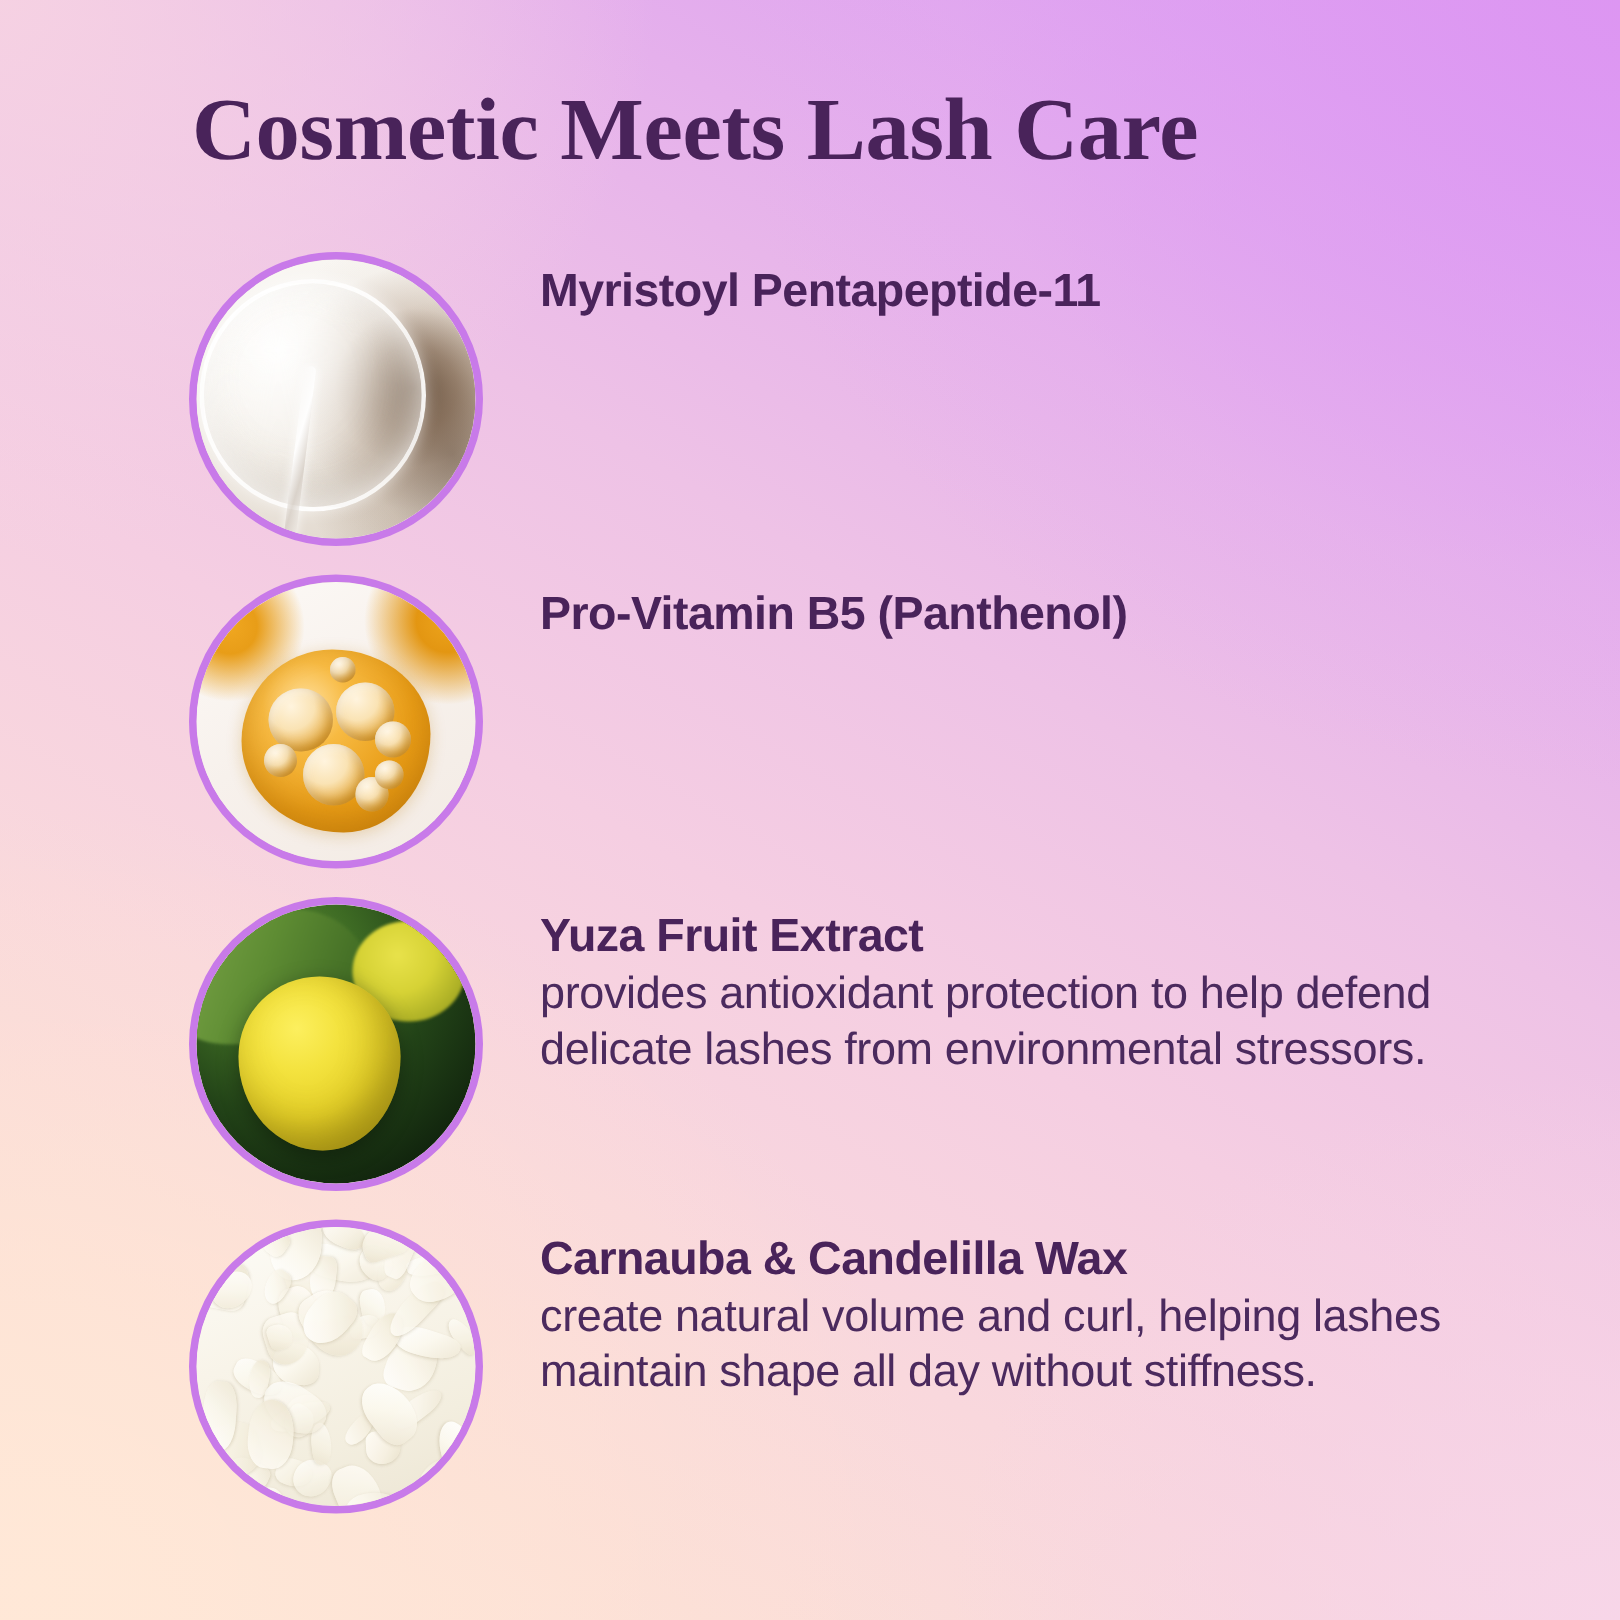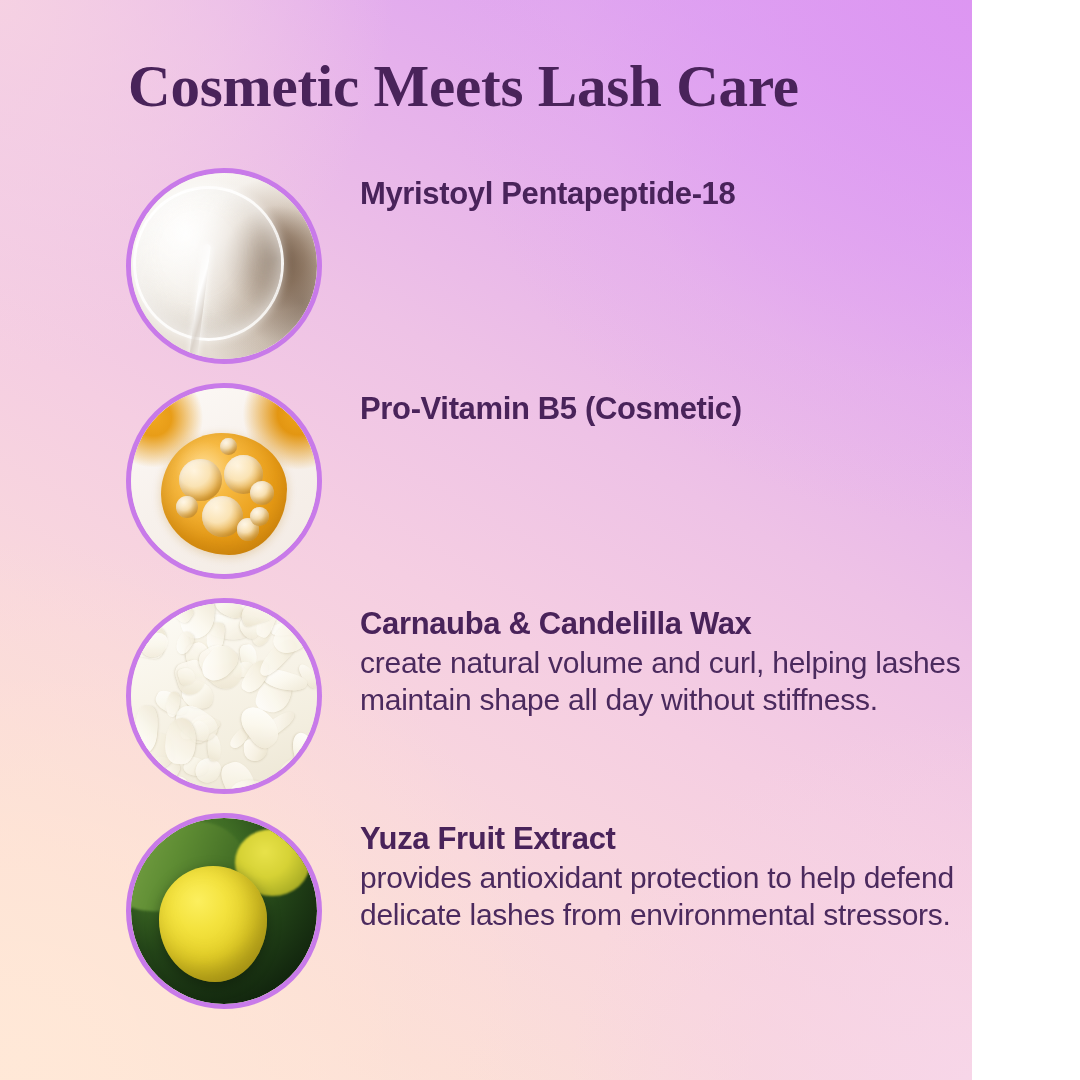--- a/index.html
+++ b/index.html
@@ -10,21 +10,21 @@
   body {
     width: 1080px;
     height: 1080px;
     overflow: hidden;
     font-family: "Liberation Sans", sans-serif;
   }
 
   
   #infographic {
     position: relative;
-    width: 972px;
+    width: 1080px;
     height: 1080px;
     overflow: hidden;
     background: #f2c9e0;
     isolation: isolate;
   }
   .bg-layer {
     position: absolute;
     inset: 0;
     pointer-events: none;
   }
@@ -300,39 +300,51 @@
 
     <h1 class="headline">Cosmetic Meets Lash Care</h1>
 
     <div class="rows">
 
       <div class="row">
         <div class="thumb">
           <div class="thumb-art art-petri"></div>
         </div>
         <div class="copy">
-          <p class="ingredient-name">Myristoyl Pentapeptide-18</p>
+          <p class="ingredient-name">Myristoyl Pentapeptide-11</p>
         </div>
       </div>
 
       <div class="row">
         <div class="thumb">
           <div class="thumb-art art-serum">
             <span class="b b1"></span>
             <span class="b b2"></span>
             <span class="b b3"></span>
             <span class="b b4"></span>
             <span class="b b5"></span>
             <span class="b b6"></span>
             <span class="b b7"></span>
             <span class="b b8"></span>
           </div>
         </div>
         <div class="copy">
-          <p class="ingredient-name">Pro-Vitamin B5 (Cosmetic)</p>
+          <p class="ingredient-name">Pro-Vitamin B5 (Panthenol)</p>
+        </div>
+      </div>
+
+      <div class="row">
+        <div class="thumb">
+          <div class="thumb-art art-yuzu">
+            <span class="yuzu-fruit"></span>
+          </div>
+        </div>
+        <div class="copy">
+          <p class="ingredient-name">Yuza Fruit Extract</p>
+          <p class="ingredient-desc">provides antioxidant protection to help defend delicate lashes from environmental stressors.</p>
         </div>
       </div>
 
       <div class="row">
         <div class="thumb">
           <div class="thumb-art art-wax">
             <div class="flakes">
                 <span class="fl" style="width: 39.7308px; height: 33.003px; left: 77.2347%; top: 84.7623%; transform: rotate(-79.7023deg); border-radius: 36.461% 60.5693% 49.6623% 45.6571%; opacity: 0.88;"></span>
                 <span class="fl" style="width: 35.5635px; height: 31.6415px; left: 67.2327%; top: 40.8489%; transform: rotate(-72.45deg); border-radius: 28.2043% 65.8889% 42.0387% 57.0149%; opacity: 0.85;"></span>
                 <span class="fl" style="width: 18.1259px; height: 20.8739px; left: -0.638528%; top: 88.7045%; transform: rotate(-45.6374deg); border-radius: 63.9947% 51.8273% 60.9708% 36.3972%; opacity: 0.9;"></span>
@@ -389,27 +401,15 @@
                 <span class="fl" style="width: 43.9264px; height: 28.9209px; left: 57.6737%; top: 58.4721%; transform: rotate(51.7834deg); border-radius: 72.0774% 65.7896% 44.0738% 60.761%; opacity: 0.96;"></span>
               </div>
           </div>
         </div>
         <div class="copy">
           <p class="ingredient-name">Carnauba &amp; Candelilla Wax</p>
           <p class="ingredient-desc">create natural volume and curl, helping lashes maintain shape all day without stiffness.</p>
         </div>
       </div>
 
-      <div class="row">
-        <div class="thumb">
-          <div class="thumb-art art-yuzu">
-            <span class="yuzu-fruit"></span>
-          </div>
-        </div>
-        <div class="copy">
-          <p class="ingredient-name">Yuza Fruit Extract</p>
-          <p class="ingredient-desc">provides antioxidant protection to help defend delicate lashes from environmental stressors.</p>
-        </div>
-      </div>
-
     </div>
   </div>
 </div>
 
 </body></html>

